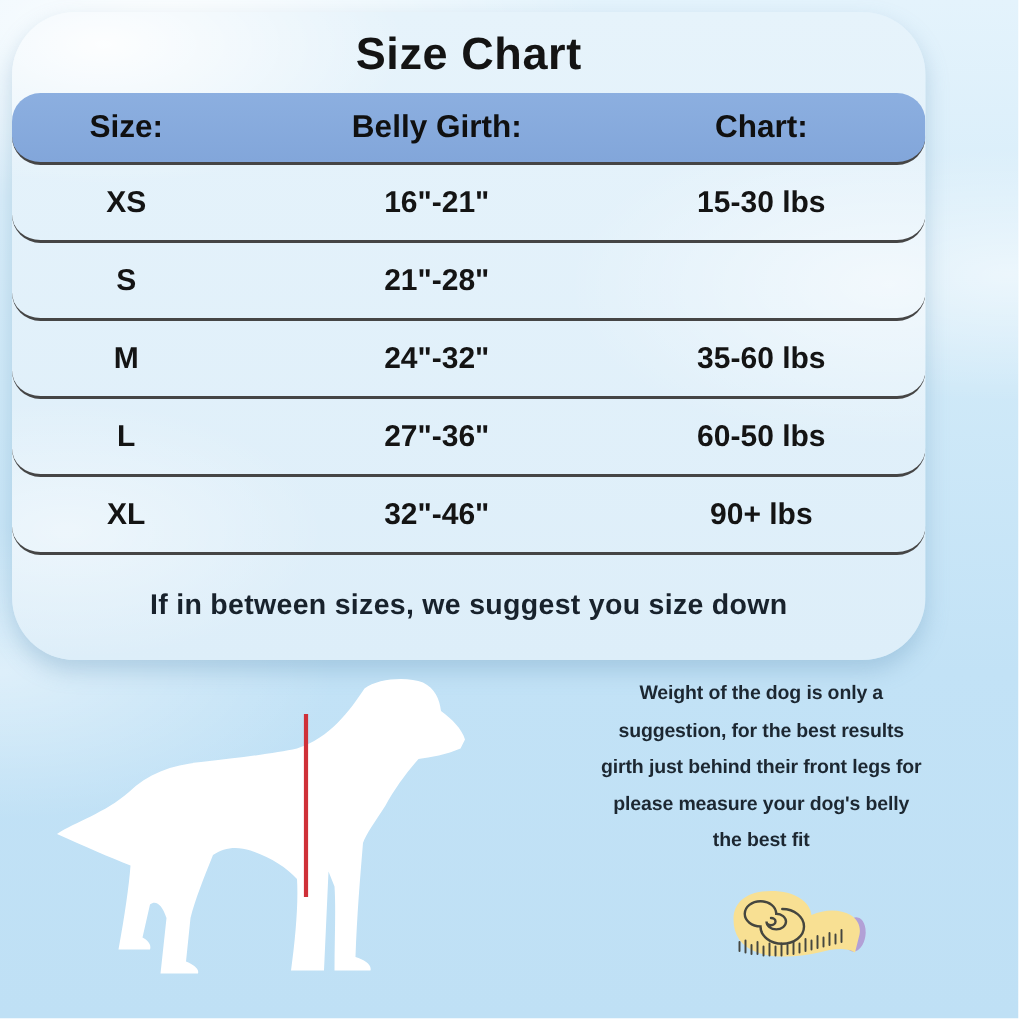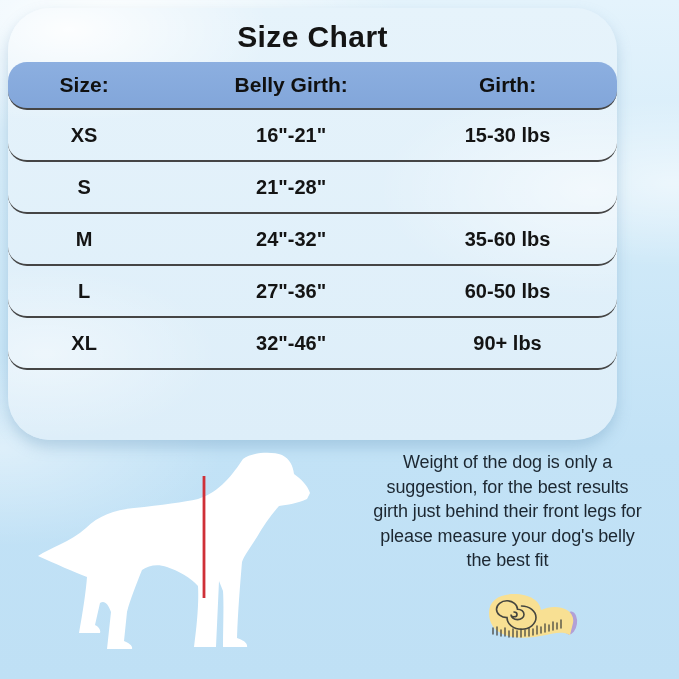--- a/index.html
+++ b/index.html
@@ -49,39 +49,39 @@
   }
   .note{
     height:68px;display:flex;align-items:center;justify-content:center;
     font-size:19px;font-weight:700;color:#18222c;letter-spacing:.2px;
   }
 
   
   .dog-wrap{position:absolute;left:30px;top:450px;width:290px;height:215px;}
   .instruction{
     position:absolute;left:336px;top:450px;width:343px;
-    text-align:center;font-size:18px;font-weight:400;color:#1c2731;
+    text-align:center;font-size:13px;font-weight:700;color:#1c2731;
     line-height:24.5px;letter-spacing:-.1px;
   }
   .instruction div{white-space:nowrap;}
   .tape-wrap{position:absolute;left:483px;top:590px;width:102px;height:62px;}
 </style>
 </head>
 <body>
 
 <div class="stage">
   <div class="sky"></div>
 
   <div class="card">
     <div class="card-title">Size Chart</div>
 
     <div class="grid3 thead">
       <div>Size:</div>
       <div>Belly Girth:</div>
-      <div>Girth:</div>
+      <div>Chart:</div>
     </div>
 
     <div class="grid3 trow">
       <div>XS</div>
       <div>16"-21"</div>
       <div>15-30 lbs</div>
     </div>
     <div class="grid3 trow">
       <div>S</div>
       <div>21"-28"</div>
@@ -95,20 +95,21 @@
       <div>L</div>
       <div>27"-36"</div>
       <div>60-50 lbs</div>
     </div>
     <div class="grid3 trow">
       <div>XL</div>
       <div>32"-46"</div>
       <div>90+ lbs</div>
     </div>
 
+    <div class="note">If in between sizes, we suggest you size down</div>
   </div>
 
   <div class="dog-wrap">
     <svg width="290" height="215" viewBox="0 0 290 215" xmlns="http://www.w3.org/2000/svg">
       <path fill="#ffffff" d="
         M 8 106
         C 20 98 40 92 56 78
         C 68 66 84 60 104 58
         C 132 55 154 52 168 49
         C 190 42 203 24 213 9

